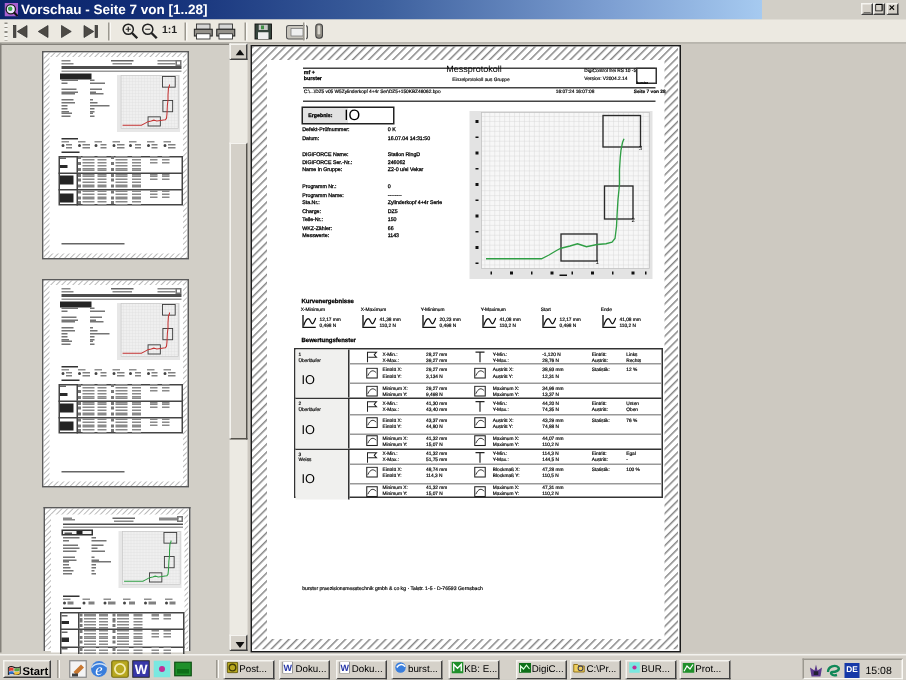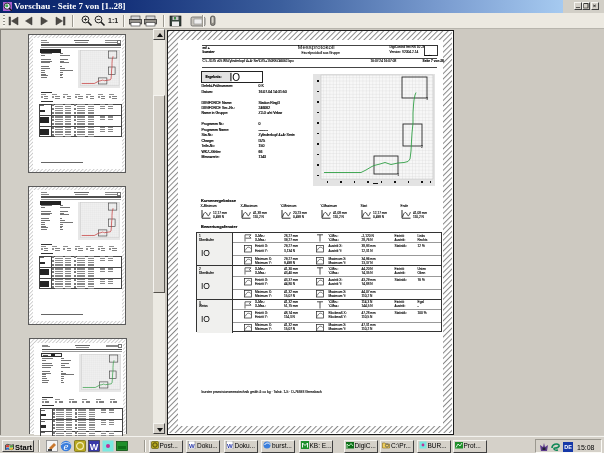--- a/index.html
+++ b/index.html
@@ -1,20 +1,20 @@
 <!DOCTYPE html>
 <html><head>
 <meta charset="utf-8">
 <style>
 * { margin:0; padding:0; box-sizing:border-box; }
 html,body { width:604px; height:453px; overflow:hidden; }
 body { font-family:"Liberation Sans", sans-serif; background:#d2cfc7; position:relative; }
 .abs { position:absolute; }
-#titlebar { left:0; top:0; width:563px; height:13px;
-  background:linear-gradient(to right, #0a246a 0%, #122e77 20%, #3c5f9d 50%, #7d9fd2 80%, #a6caf0 100%);font-family:Liberation Serif, serif; }
+#titlebar { left:0; top:0; width:508px; height:13px;
+  background:linear-gradient(to right, #0a246a 0%, #122e77 20%, #3c5f9d 50%, #7d9fd2 80%, #a6caf0 100%); }
 #title-text { left:14px; top:1px; color:#fff; font-size:9px; font-weight:bold; }
 .winbtn { top:2px; width:8px; height:8px; background:#d4d0c8;
   border-top:1px solid #f5f4f0; border-left:1px solid #f5f4f0;
   border-right:1px solid #404040; border-bottom:1px solid #404040;
   font-size:7px; line-height:6px; text-align:center; color:#000; font-weight:bold; }
 #toolbar { left:0; top:13px; width:604px; height:16px; background:#ece9e1; border-bottom:1px solid #b8b5ad; }
 .tsep { top:2px; width:2px; height:12px; border-left:1px solid #9b988f; border-right:1px solid #fbfaf6; }
 .grip { left:3px; top:2px; width:2px; height:12px;
   background:repeating-linear-gradient(to bottom,#8f8c84 0 1px,#f4f3ee 1px 3px); }
 #client { left:0; top:29px; width:604px; height:406px; background:#d2cfc7; border-top:1px solid #84817a; border-left:1px solid #84817a; }

